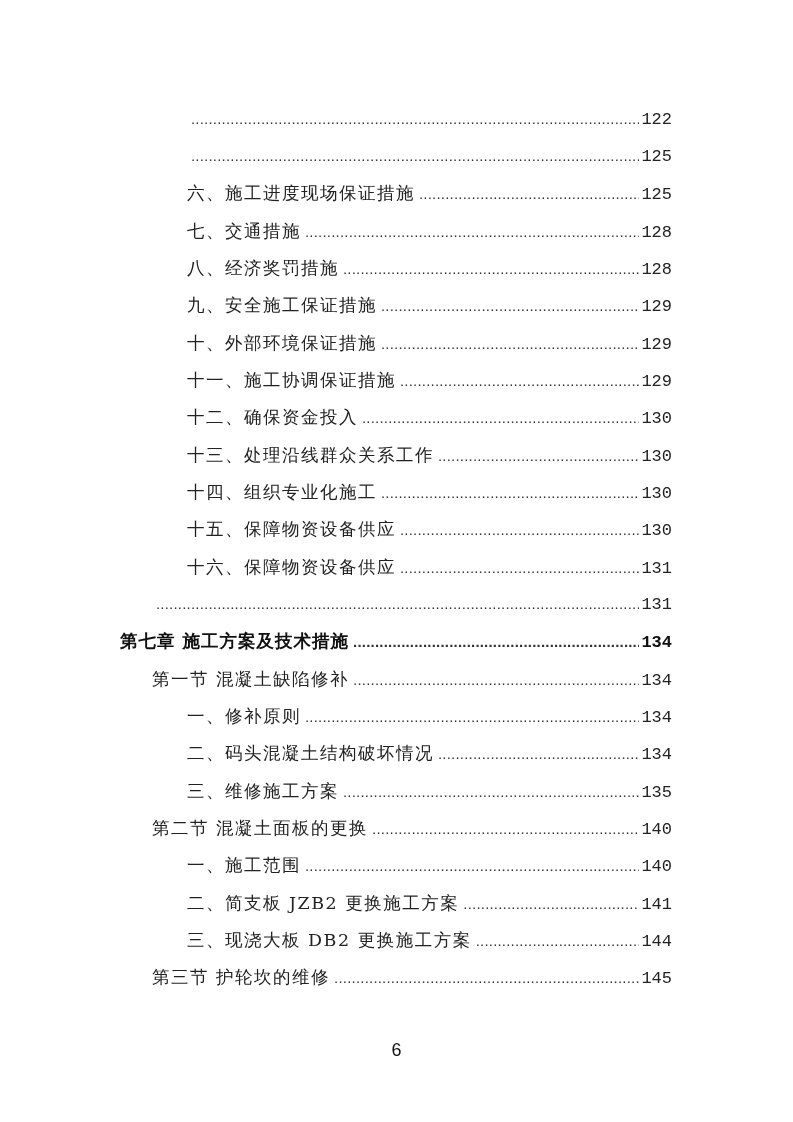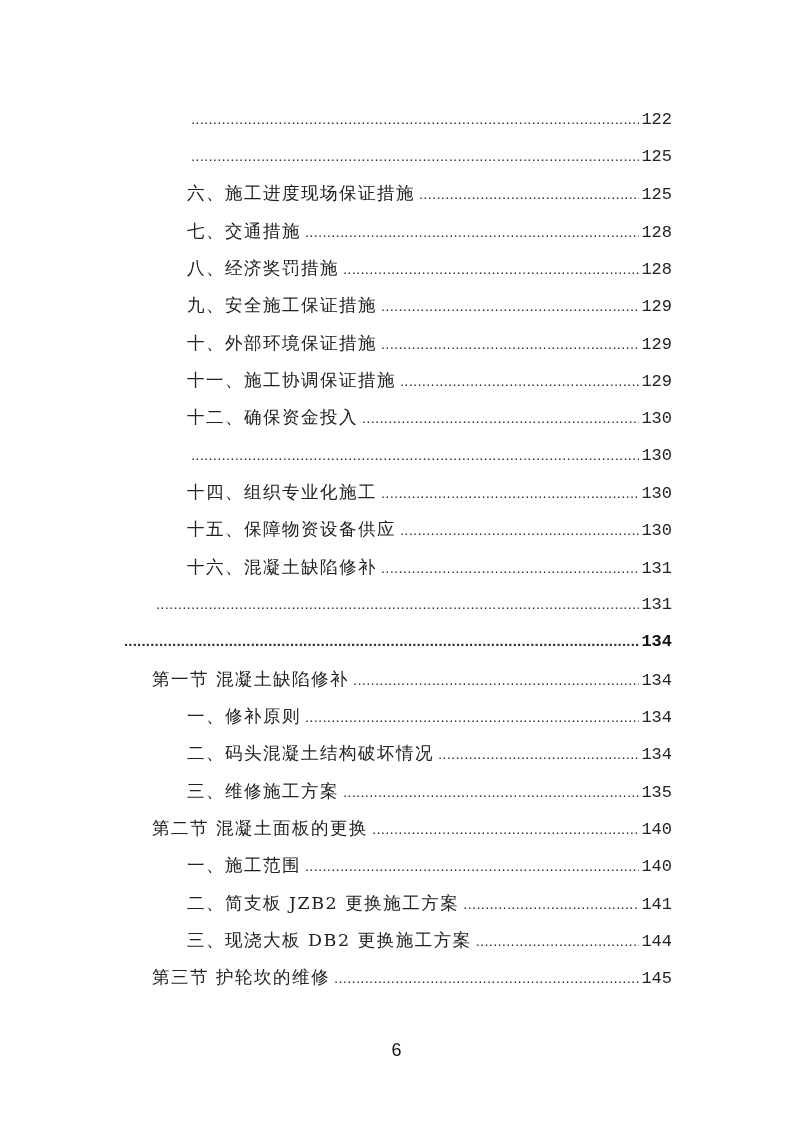--- a/index.html
+++ b/index.html
@@ -63,43 +63,45 @@
     <span class="label">十一、施工协调保证措施</span>
     <span class="dots"></span>
     <span class="page">129</span>
   </div>
   <div class="entry lvl3" style="top:404px">
     <span class="label">十二、确保资金投入</span>
     <span class="dots"></span>
     <span class="page">130</span>
   </div>
   <div class="entry lvl3" style="top:442px">
+    <span class="label">十三、处理沿线群众关系工作</span>
     <span class="dots"></span>
     <span class="page">130</span>
   </div>
   <div class="entry lvl3" style="top:479px">
     <span class="label">十四、组织专业化施工</span>
     <span class="dots"></span>
     <span class="page">130</span>
   </div>
   <div class="entry lvl3" style="top:516px">
     <span class="label">十五、保障物资设备供应</span>
     <span class="dots"></span>
     <span class="page">130</span>
   </div>
   <div class="entry lvl3" style="top:554px">
-    <span class="label">十六、混凝土缺陷修补</span>
+    <span class="label">十六、保障物资设备供应</span>
     <span class="dots"></span>
     <span class="page">131</span>
   </div>
   <div class="entry lvl2" style="top:591px">
     <span class="dots"></span>
     <span class="page">131</span>
   </div>
   <div class="entry lvl1" style="top:628px">
+    <span class="label">第七章  施工方案及技术措施</span>
     <span class="dots"></span>
     <span class="page">134</span>
   </div>
   <div class="entry lvl2" style="top:666px">
     <span class="label">第一节  混凝土缺陷修补</span>
     <span class="dots"></span>
     <span class="page">134</span>
   </div>
   <div class="entry lvl3" style="top:703px">
     <span class="label">一、修补原则</span>

